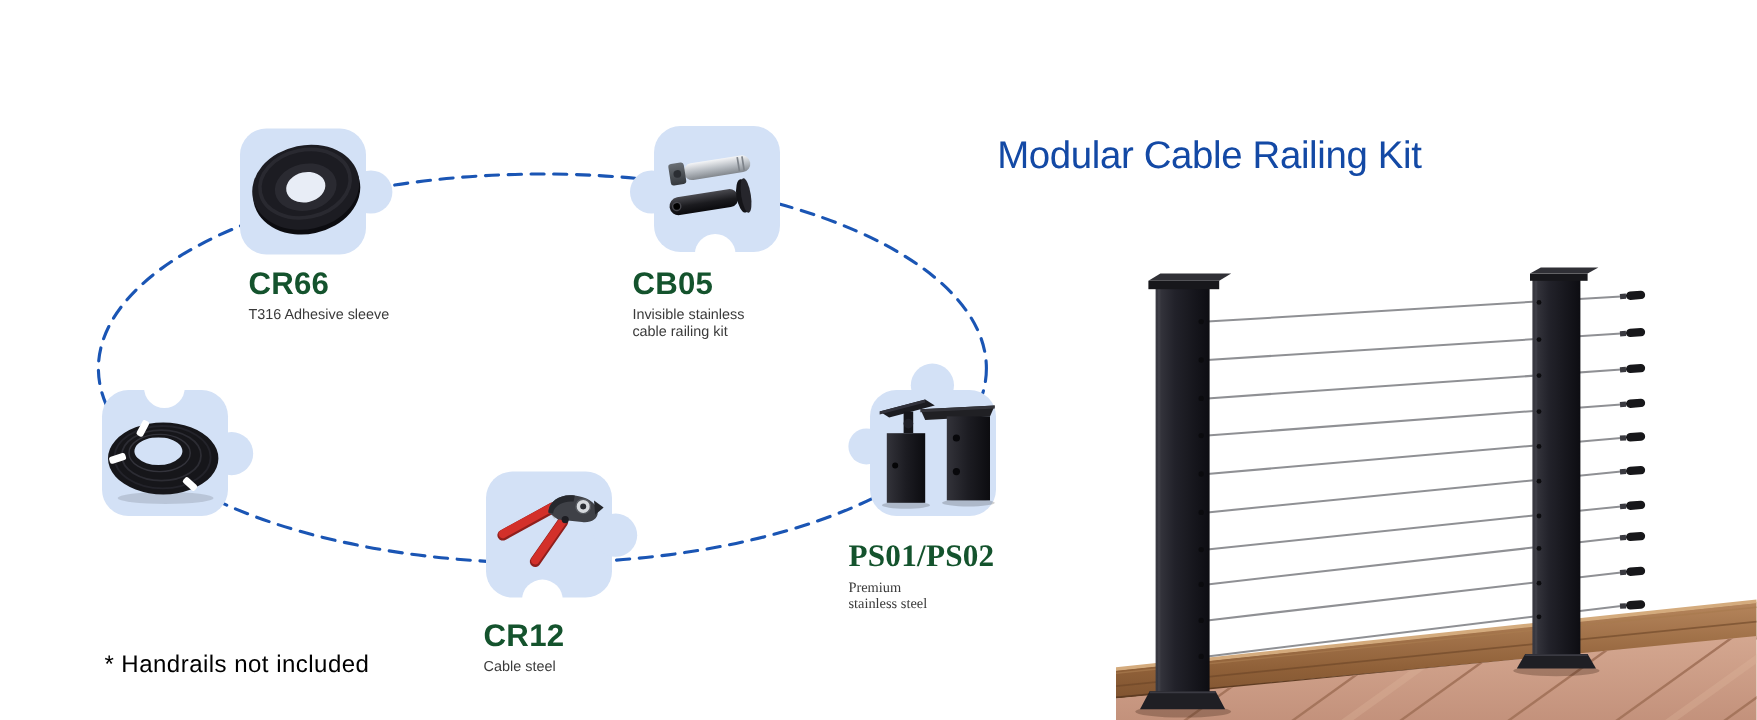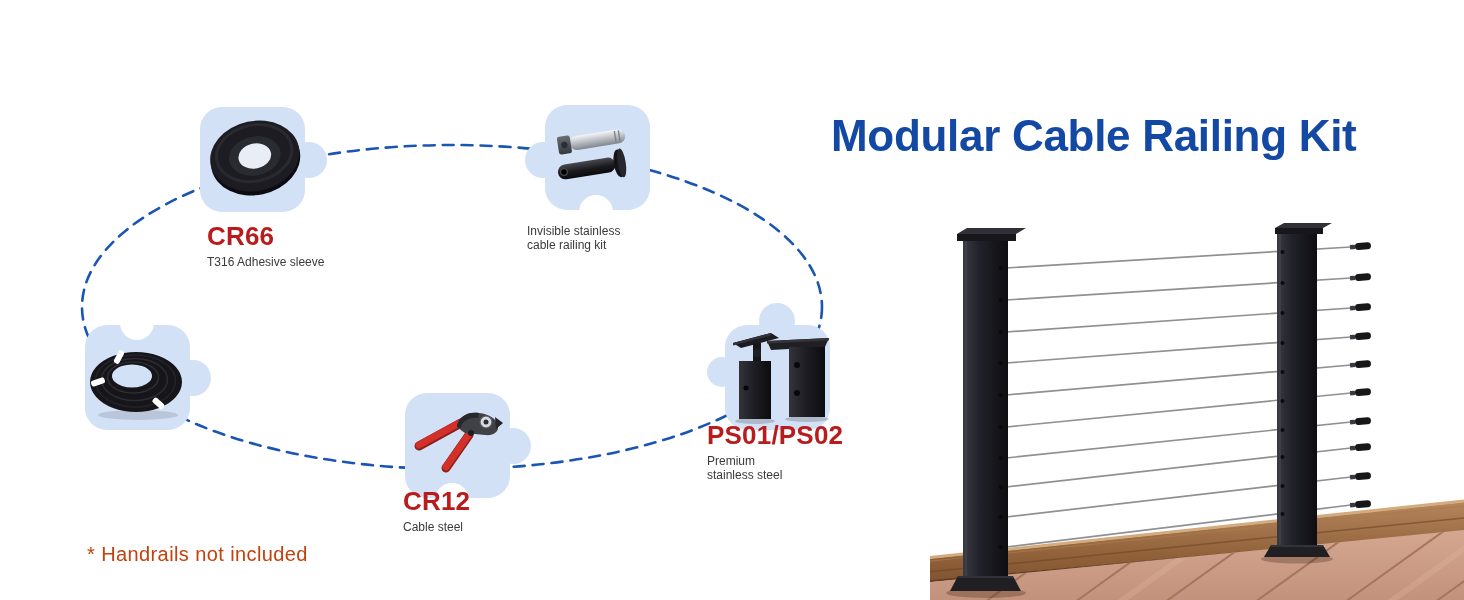--- a/index.html
+++ b/index.html
@@ -11,29 +11,29 @@
   .connector{position:absolute;left:0;top:0;z-index:0;}
   .tile{
     position:absolute;width:105px;height:105px;
     background:#d3e1f6;border-radius:22px;z-index:1;
   }
   .tab{position:absolute;width:36px;height:36px;border-radius:50%;background:#d3e1f6;}
   .tab.sm{width:30px;height:30px;}
   .notch{position:absolute;width:34px;height:34px;border-radius:50%;background:#ffffff;}
   .tile svg{position:absolute;left:0;top:0;overflow:visible;z-index:3;}
   .plabel{position:absolute;z-index:4;}
-  .pcode{font-size:26px;font-weight:bold;color:#b91c1c;letter-spacing:.2px;}
+  .pcode{font-size:26px;font-weight:bold;color:#14532d;letter-spacing:.2px;}
   .pdesc{font-size:12px;color:#3a3a3a;line-height:1.16;white-space:pre-line;margin-top:4px;}
   .title{
     position:absolute;left:831px;top:111px;width:620px;z-index:4;
-    font-size:44px;font-weight:700;color:#1349a5;letter-spacing:-.3px;white-space:nowrap;
+    font-size:32px;font-weight:400;color:#1349a5;letter-spacing:-.3px;white-space:nowrap;
   }
   .footnote{
     position:absolute;left:87px;top:543px;z-index:4;
-    font-size:20px;color:#c2410c;letter-spacing:.4px;
+    font-size:20px;color:#000000;letter-spacing:.4px;
   }
   .railing{position:absolute;left:930px;top:200px;z-index:2;}
 </style>
 </head>
 <body>
 
 <div class="stage">
 
   <svg class="connector" width="900" height="600" viewBox="0 0 900 600">
     <ellipse cx="452" cy="307" rx="370" ry="162" fill="none" stroke="#1a55b4" stroke-width="2.6" stroke-dasharray="11 8" stroke-linecap="round"></ellipse>
@@ -85,20 +85,21 @@
       </g>
       <g transform="translate(13,68) rotate(-9)">
         <rect x="0" y="-7.5" width="58" height="15" rx="7.5" fill="url(#blackG)"></rect>
         <ellipse cx="62" cy="0" rx="5.5" ry="14" fill="#141418"></ellipse>
         <ellipse cx="64.5" cy="0" rx="4" ry="14.5" fill="#26262c"></ellipse>
         <circle cx="6" cy="0" r="3.4" fill="#000" stroke="#46464c" stroke-width="1.2"></circle>
       </g>
     </svg>
   </div>
   <div class="plabel" style="left:527px;top:221px;">
+    <div class="pcode">CB05</div>
     <div class="pdesc">Invisible stainless
 cable railing kit</div>
   </div>
 
   <div class="tile" style="left:85px;top:325px;">
     <span class="notch" style="left:35px;top:-19px;"></span>
     <span class="tab" style="left:90px;top:35px;"></span>
     <svg width="105" height="105" viewBox="0 0 105 105">
       <ellipse cx="53" cy="90" rx="40" ry="5" fill="rgba(0,0,0,.12)"></ellipse>
       <path fill-rule="evenodd" fill="#16161a" d="M51,27 a46,30 0 1,0 0.01,0 Z M47,39.5 a20,11.5 0 1,0 0.01,0 Z"></path>
@@ -121,21 +122,21 @@
       <line x1="41" y1="74" x2="64" y2="41" stroke="#d3302a" stroke-width="7" stroke-linecap="round"></line>
       <line x1="56" y1="38" x2="63" y2="33" stroke="#b9bdc2" stroke-width="3"></line>
       <path d="M52,34 C52,25 62,18 74,20 C84,21 92,26 93,33 C94,39 88,43 80,42 L60,40 Z" fill="#3f4147"></path>
       <path d="M52,34 C52,25 62,18 74,20 L73,25 C64,24 56,29 56,35 Z" fill="#26282d"></path>
       <path d="M90,24 L98,30 L91,36 Z" fill="#24262b"></path>
       <circle cx="81" cy="29" r="6" fill="#d7dade" stroke="#55585e" stroke-width="1.2"></circle>
       <circle cx="81" cy="29" r="2.5" fill="#2a2d32"></circle>
       <circle cx="66" cy="40" r="3" fill="#1d1d22"></circle>
     </svg>
   </div>
-  <div class="plabel" style="left:403px;top:486px;">
+  <div class="plabel" style="left:403px;top:514px;">
     <div class="pcode">CR12</div>
     <div class="pdesc">Cable steel</div>
   </div>
 
   <div class="tile" style="left:725px;top:325px;">
     <span class="tab sm" style="left:-18px;top:32px;"></span>
     <span class="tab" style="left:34px;top:-22px;"></span>
     <svg width="105" height="105" viewBox="0 0 105 105">
       <defs>
         <linearGradient id="postTG" x1="0" y1="0" x2="1" y2="0">
@@ -154,21 +155,21 @@
       <circle cx="72" cy="68" r="3" fill="#08080b"></circle>
 
       <path d="M8,18 L46,8 L54,13 L16,23 Z" fill="#1b1b20"></path>
       <path d="M8,18 L46,8 L46,10.5 L8,20.5 Z" fill="#31313a"></path>
       <rect x="28" y="18" width="8" height="18" fill="#15151a"></rect>
       <circle cx="32" cy="28" r="4" fill="#202027"></circle>
       <rect x="14" y="36" width="32" height="58" fill="url(#postTG)"></rect>
       <circle cx="21" cy="63" r="2.5" fill="#050507"></circle>
     </svg>
   </div>
-  <div class="plabel" style="left:707px;top:420px;">
+  <div class="plabel" style="left:707px;top:449px;font-family:Liberation Serif, serif;">
     <div class="pcode">PS01/PS02</div>
     <div class="pdesc">Premium
 stainless steel</div>
   </div>
 
   <div class="footnote">* Handrails not included</div>
 
   <h1 class="title" style="margin:0;">Modular Cable Railing Kit</h1>
 
   <svg class="railing" width="534" height="400" viewBox="0 0 534 400">

